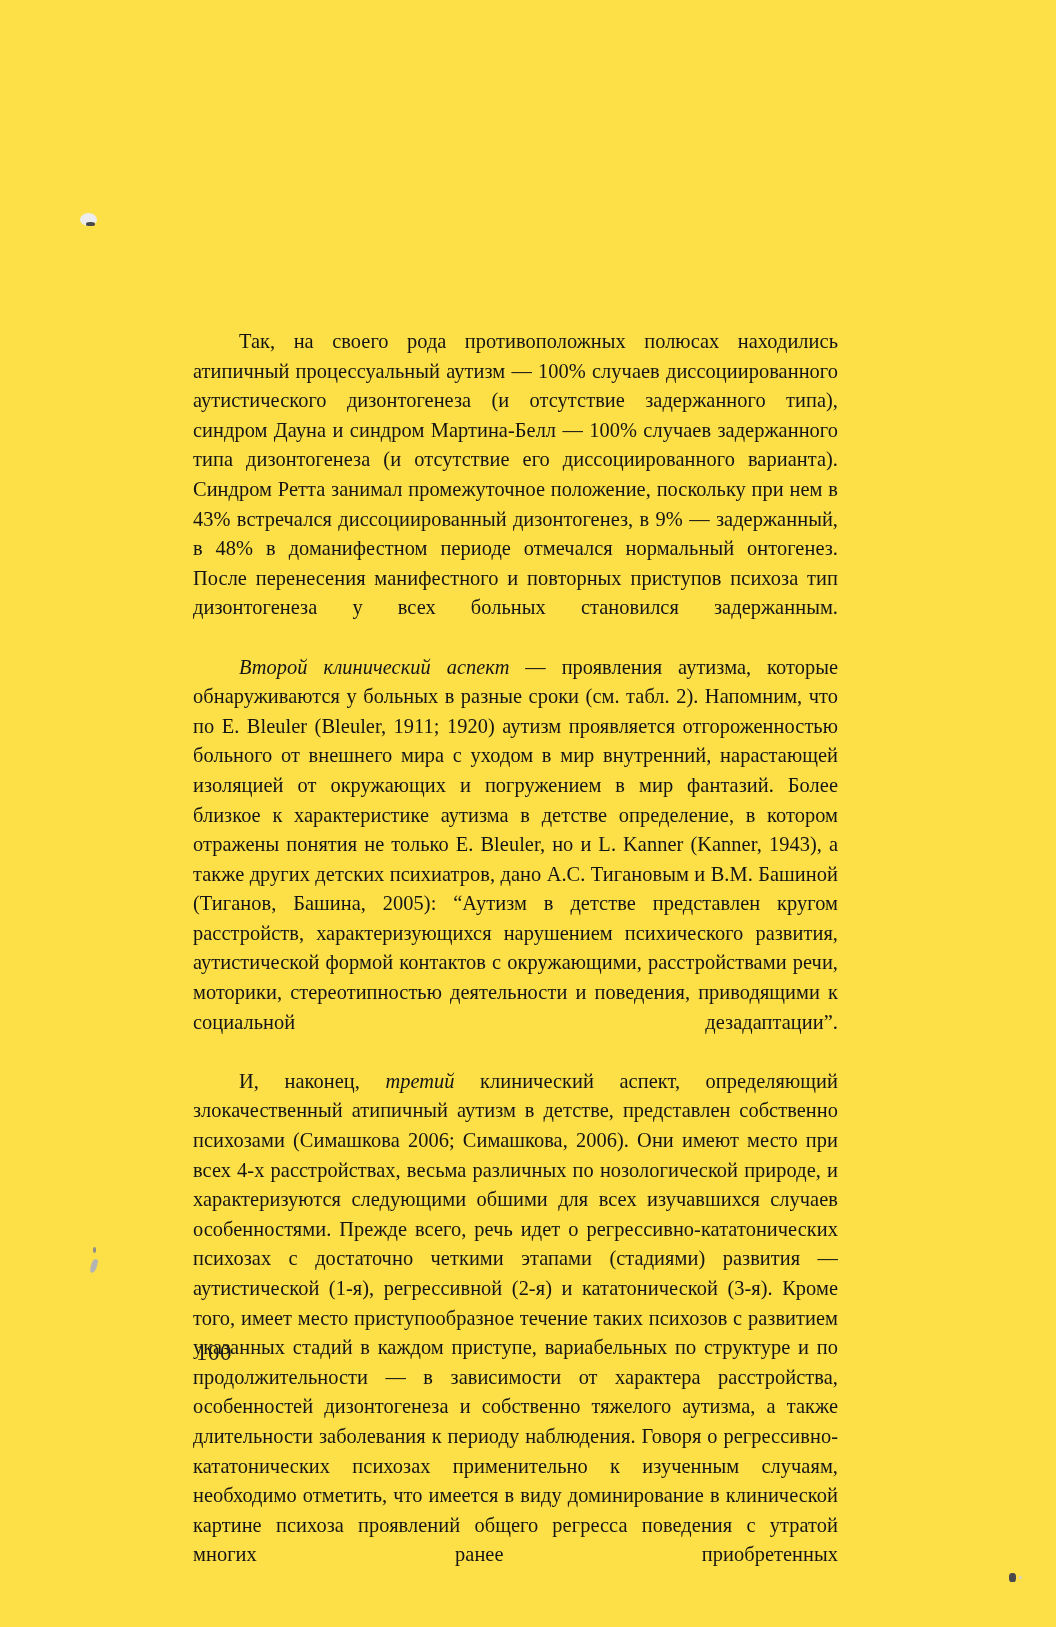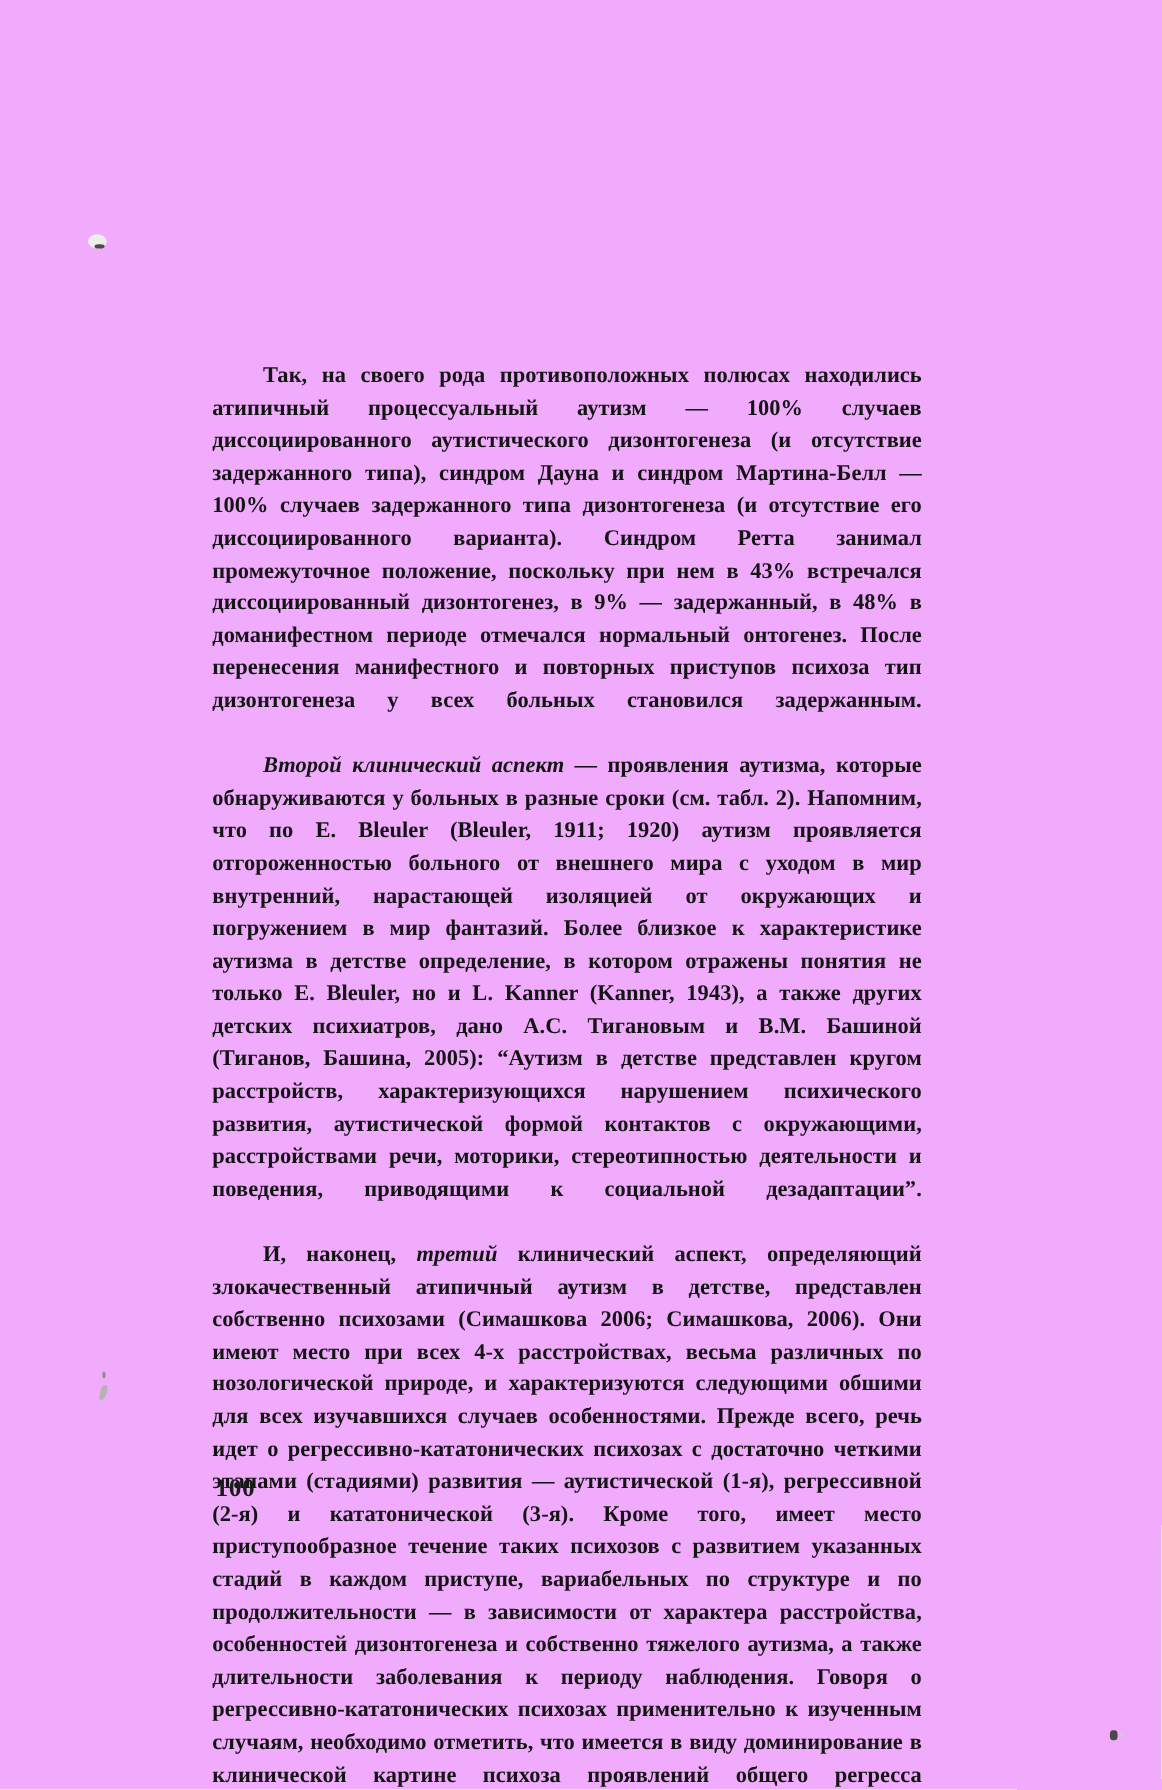--- a/index.html
+++ b/index.html
@@ -6,25 +6,24 @@
   html, body {
     margin: 0;
     padding: 0;
     background: #ffffff;
   }
 
   #page {
     position: relative;
     width: 1056px;
     height: 1627px;
-    background: #f0abfc;
+    background: #fde047;
     overflow: hidden;
     font-family: "Liberation Serif", "DejaVu Serif", serif;
     color: #1a1a1a;
-    font-weight: bold;
     -webkit-font-smoothing: antialiased;
   }
 
   
   #textblock {
     position: absolute;
     left: 193px;
     top: 327px;
     width: 645px;
   }

